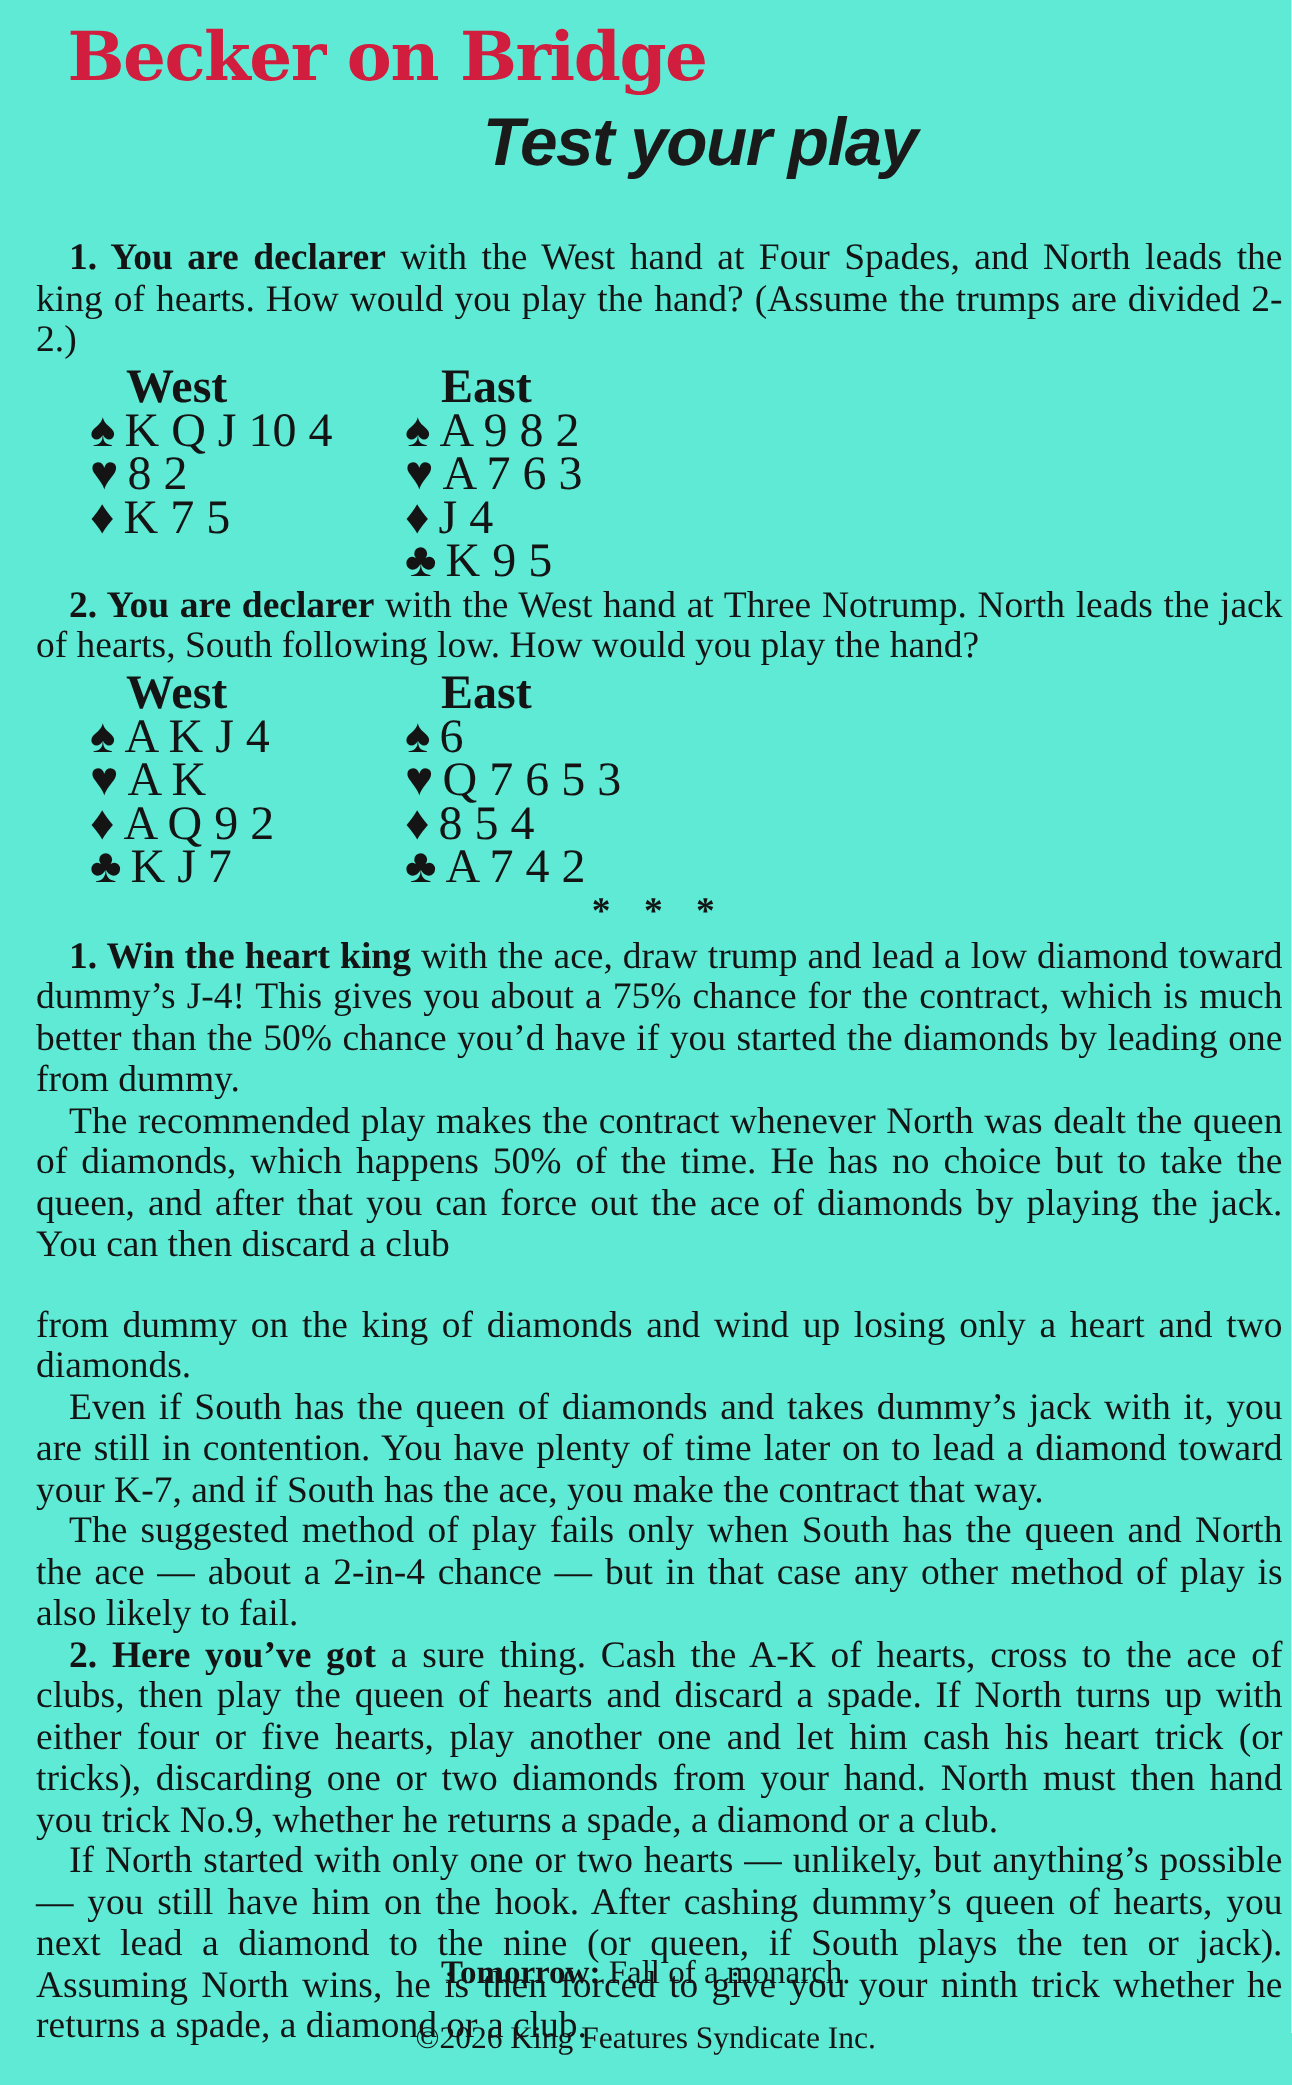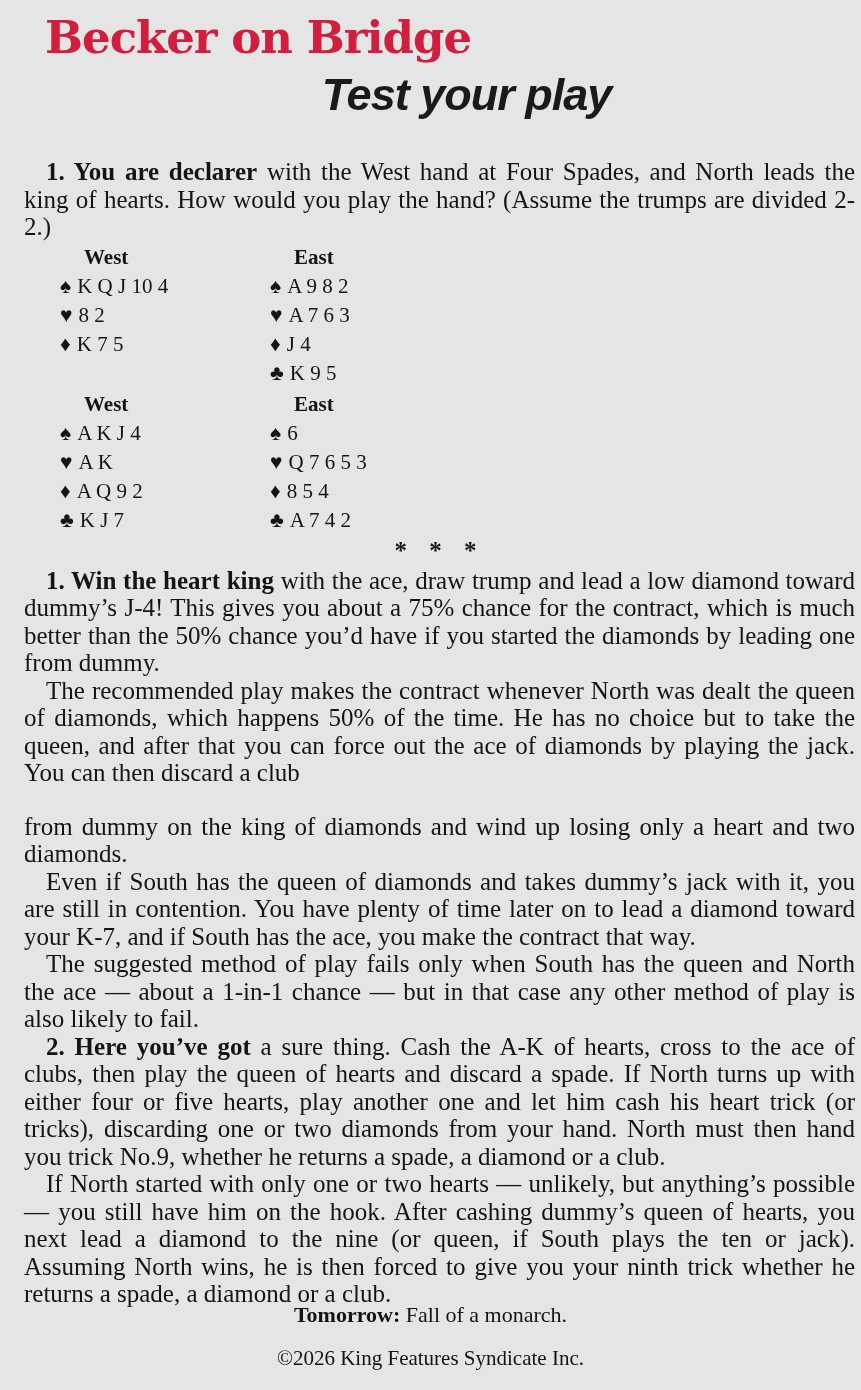--- a/index.html
+++ b/index.html
@@ -4,21 +4,21 @@
 <style>
   html, body {
     margin: 0;
     padding: 0;
     background: #ffffff;
   }
   .page {
     position: relative;
     width: 861px;
     height: 1390px;
-    background: #e5e5e5;
+    background: #5eead4;
     color: #141414;
     font-family: "Liberation Serif", serif;
     overflow: hidden;
     box-sizing: border-box;
   }
   
   .masthead {
     margin: 0;
     padding: 12px 0 0 45px;
     font-family: "DejaVu Serif", serif;
@@ -58,21 +58,21 @@
     text-align: justify;
     hyphens: auto;
     -webkit-hyphens: auto;
   }
   .para.indent { text-indent: 22px; }
   .para b { font-weight: bold; }
   
   .deal {
     display: flex;
     margin: 2px 0 2px 0;
-    font-size: 21px;
+    font-size: 32px;
     line-height: 29px;
   }
   .hand-west {
     margin-left: 36px;
     width: 210px;
     flex: 0 0 auto;
   }
   .hand-east { flex: 1 1 auto; }
   .hand-label {
     font-weight: bold;
@@ -133,20 +133,21 @@
         </div>
         <div class="hand-east">
           <div class="hand-label">East</div>
           <div class="suit-row"><span class="suit">♠</span><span>A 9 8 2</span></div>
           <div class="suit-row"><span class="suit">♥</span><span>A 7 6 3</span></div>
           <div class="suit-row"><span class="suit">♦</span><span>J 4</span></div>
           <div class="suit-row"><span class="suit">♣</span><span>K 9 5</span></div>
         </div>
       </div>
 
+      <p class="para indent"><b>2. You are declarer</b><span> with the West hand at Three Notrump. North leads the jack of hearts, South following low. How would you play the hand?</span></p>
 
       <div class="deal">
         <div class="hand-west">
           <div class="hand-label">West</div>
           <div class="suit-row"><span class="suit">♠</span><span>A K J 4</span></div>
           <div class="suit-row"><span class="suit">♥</span><span>A K</span></div>
           <div class="suit-row"><span class="suit">♦</span><span>A Q 9 2</span></div>
           <div class="suit-row"><span class="suit">♣</span><span>K J 7</span></div>
         </div>
         <div class="hand-east">
@@ -165,21 +166,21 @@
       <p class="para indent">The recommended play makes the contract whenever North was dealt the queen of diamonds, which happens 50% of the time. He has no choice but to take the queen, and after that you can force out the ace of diamonds by playing the jack. You can then discard a club</p>
 
     </div>
 
     <div class="col">
 
       <p class="para">from dummy on the king of diamonds and wind up losing only a heart and two diamonds.</p>
 
       <p class="para indent">Even if South has the queen of diamonds and takes dummy’s jack with it, you are still in contention. You have plenty of time later on to lead a diamond toward your K-7, and if South has the ace, you make the contract that way.</p>
 
-      <p class="para indent">The suggested method of play fails only when South has the queen and North the ace — about a 1-in-1 chance — but in that case any other method of play is also likely to fail.</p>
+      <p class="para indent">The suggested method of play fails only when South has the queen and North the ace — about a 2-in-4 chance — but in that case any other method of play is also likely to fail.</p>
 
       <p class="para indent"><b>2. Here you’ve got</b><span> a sure thing. Cash the A-K of hearts, cross to the ace of clubs, then play the queen of hearts and discard a spade. If North turns up with either four or five hearts, play another one and let him cash his heart trick (or tricks), discarding one or two diamonds from your hand. North must then hand you trick No.9, whether he returns a spade, a diamond or a club.</span></p>
 
       <p class="para indent">If North started with only one or two hearts — unlikely, but anything’s possible — you still have him on the hook. After cashing dummy’s queen of hearts, you next lead a diamond to the nine (or queen, if South plays the ten or jack). Assuming North wins, he is then forced to give you your ninth trick whether he returns a spade, a diamond or a club.</p>
 
     </div>
   </div>
 
   <div class="footer">
     <div class="tomorrow"><b>Tomorrow:</b><span> Fall of a monarch.</span></div>

